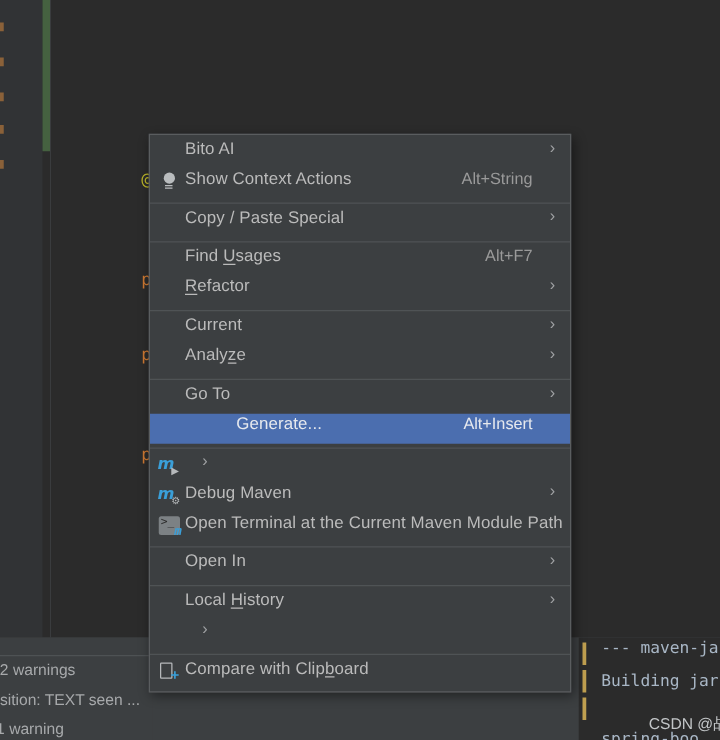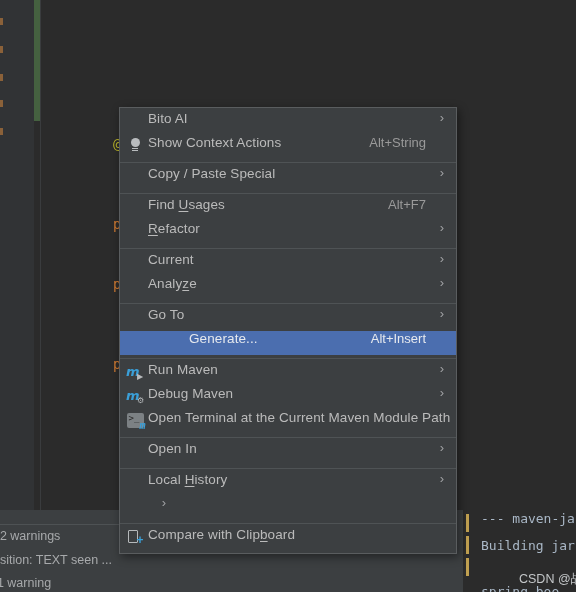--- a/index.html
+++ b/index.html
@@ -435,21 +435,20 @@
       <span class="mi-short">Alt+Insert</span>
       <span class="mi-spacer"></span>
     </div>
 
     <div class="sep"></div>
 
     <div class="mi">
       <span class="mi-icon">
         <span class="ic-maven">m<span class="badge">▶</span></span>
       </span>
-      <span class="mi-label">Run Maven</span>
       <span class="mi-arrow">›</span>
     </div>
     <div class="mi">
       <span class="mi-icon">
         <span class="ic-maven">m<span class="badge">⚙</span></span>
       </span>
       <span class="mi-label">Debug Maven</span>
       <span class="mi-arrow">›</span>
     </div>
     <div class="mi">

